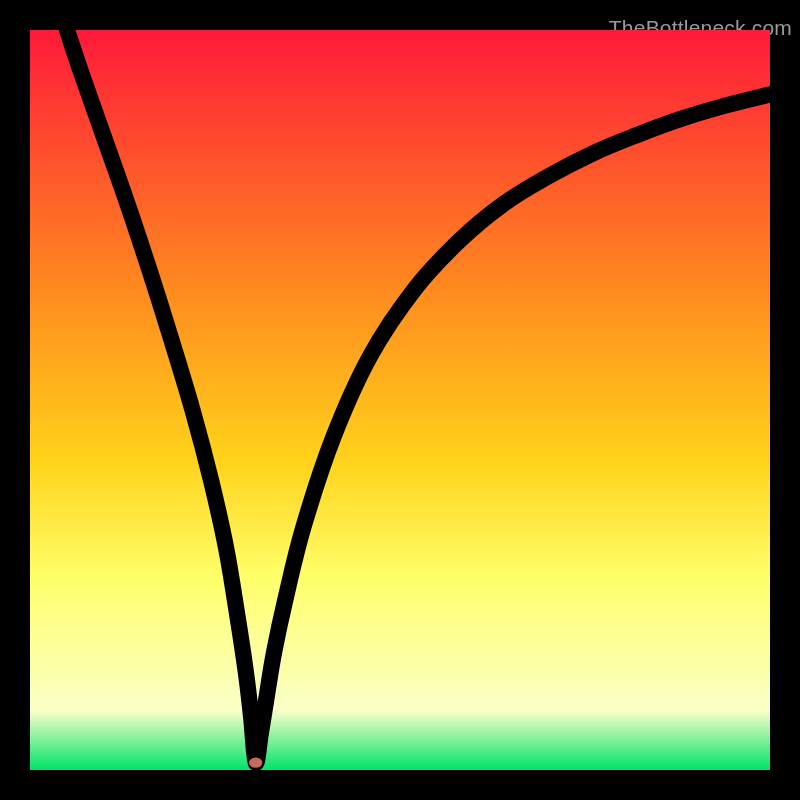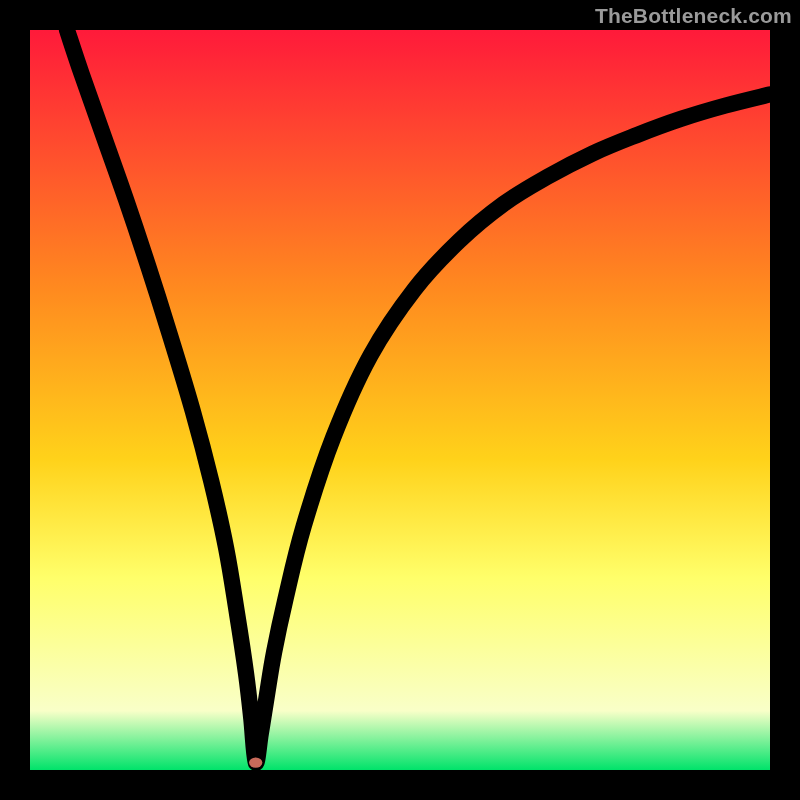--- a/index.html
+++ b/index.html
@@ -39,25 +39,25 @@
     stroke-width: 2.2;
     stroke-linecap: round;
     stroke-linejoin: round;
   }
   .minpoint {
     fill: #c86a5a;
     stroke: none;
   }
   .watermark {
     position: absolute;
-    top: 4px;
+    top: 16px;
     right: 8px;
     color: #9a9a9a;
     font-size: 21px;
-    font-weight: 700;
+    font-weight: 400;
     letter-spacing: 0.2px;
     user-select: none;
   }
 </style>
 </head>
 <body>
 
 <div class="frame">
 
   <div class="watermark">TheBottleneck.com</div>

